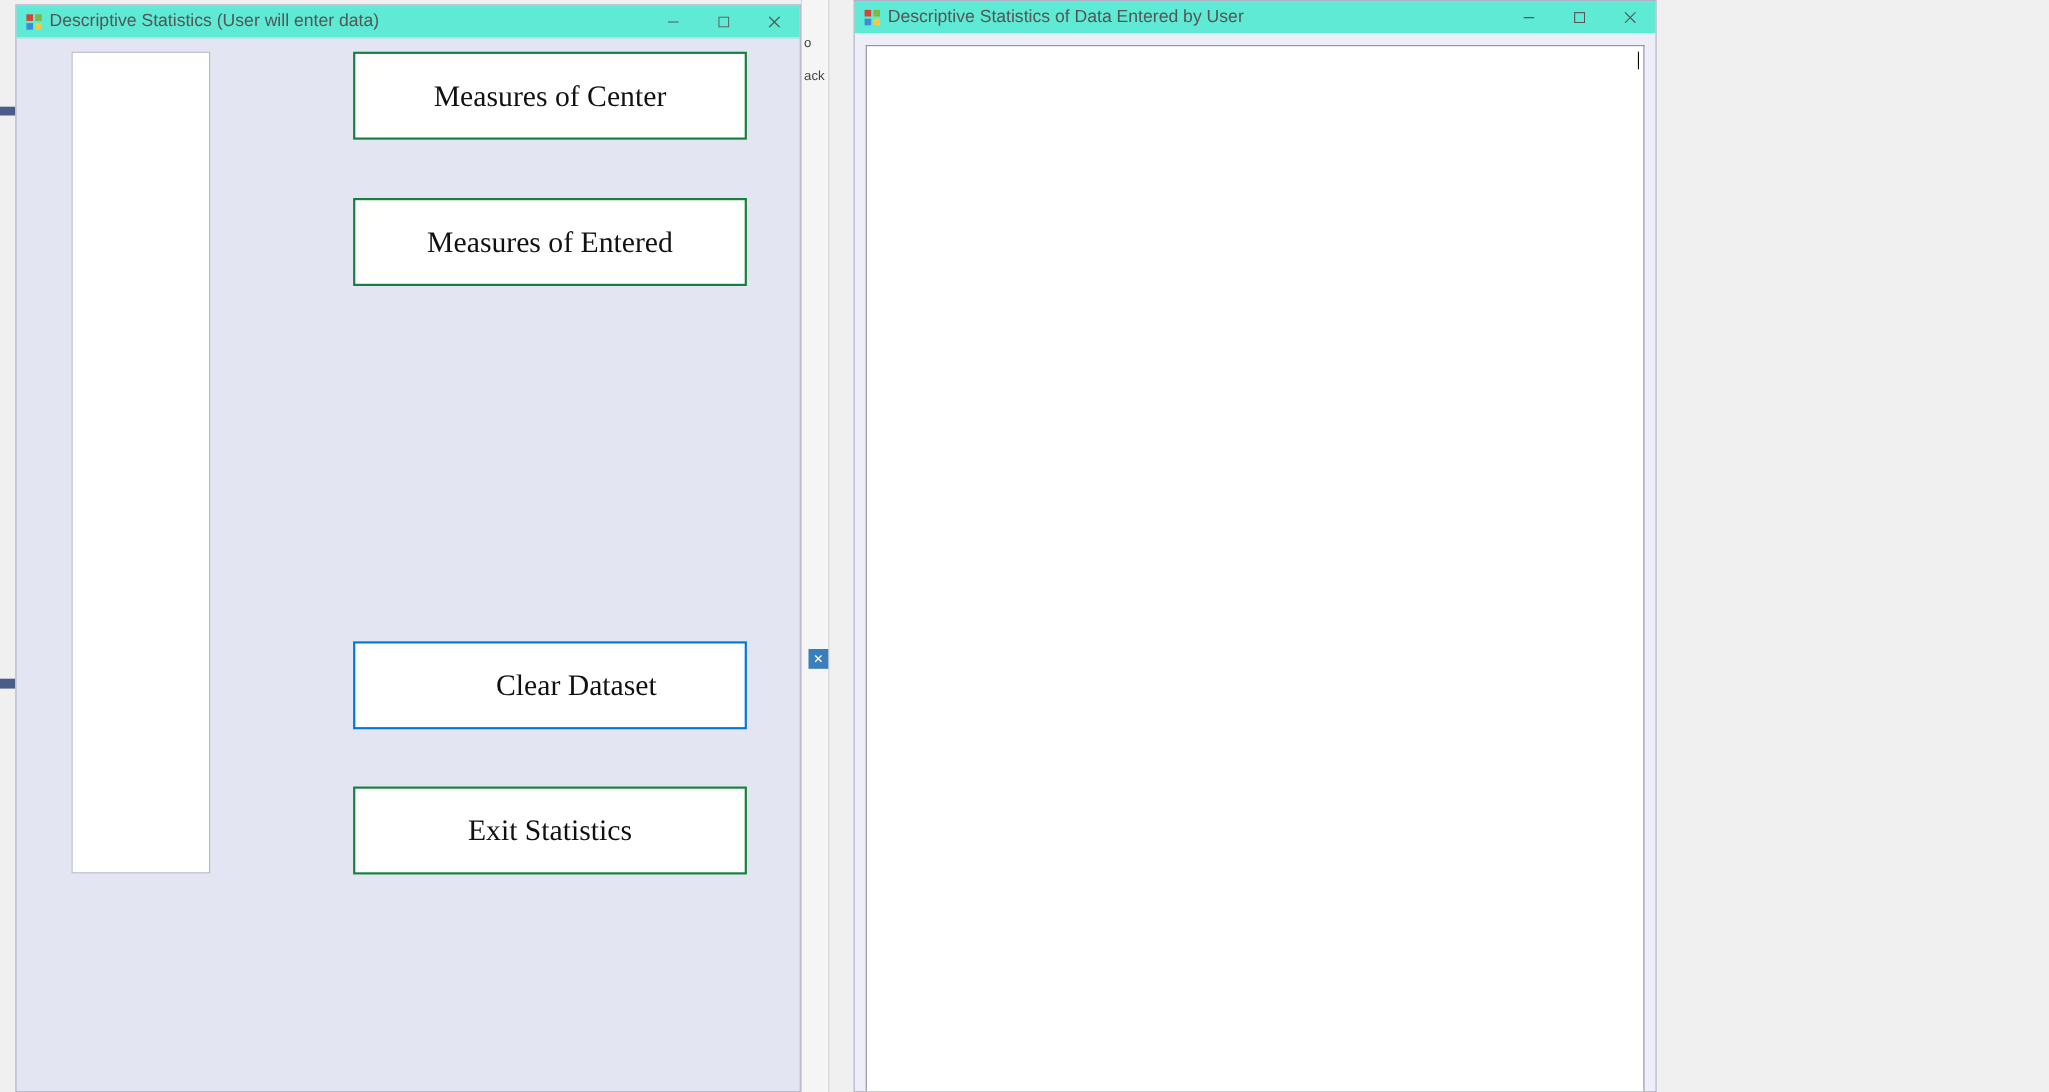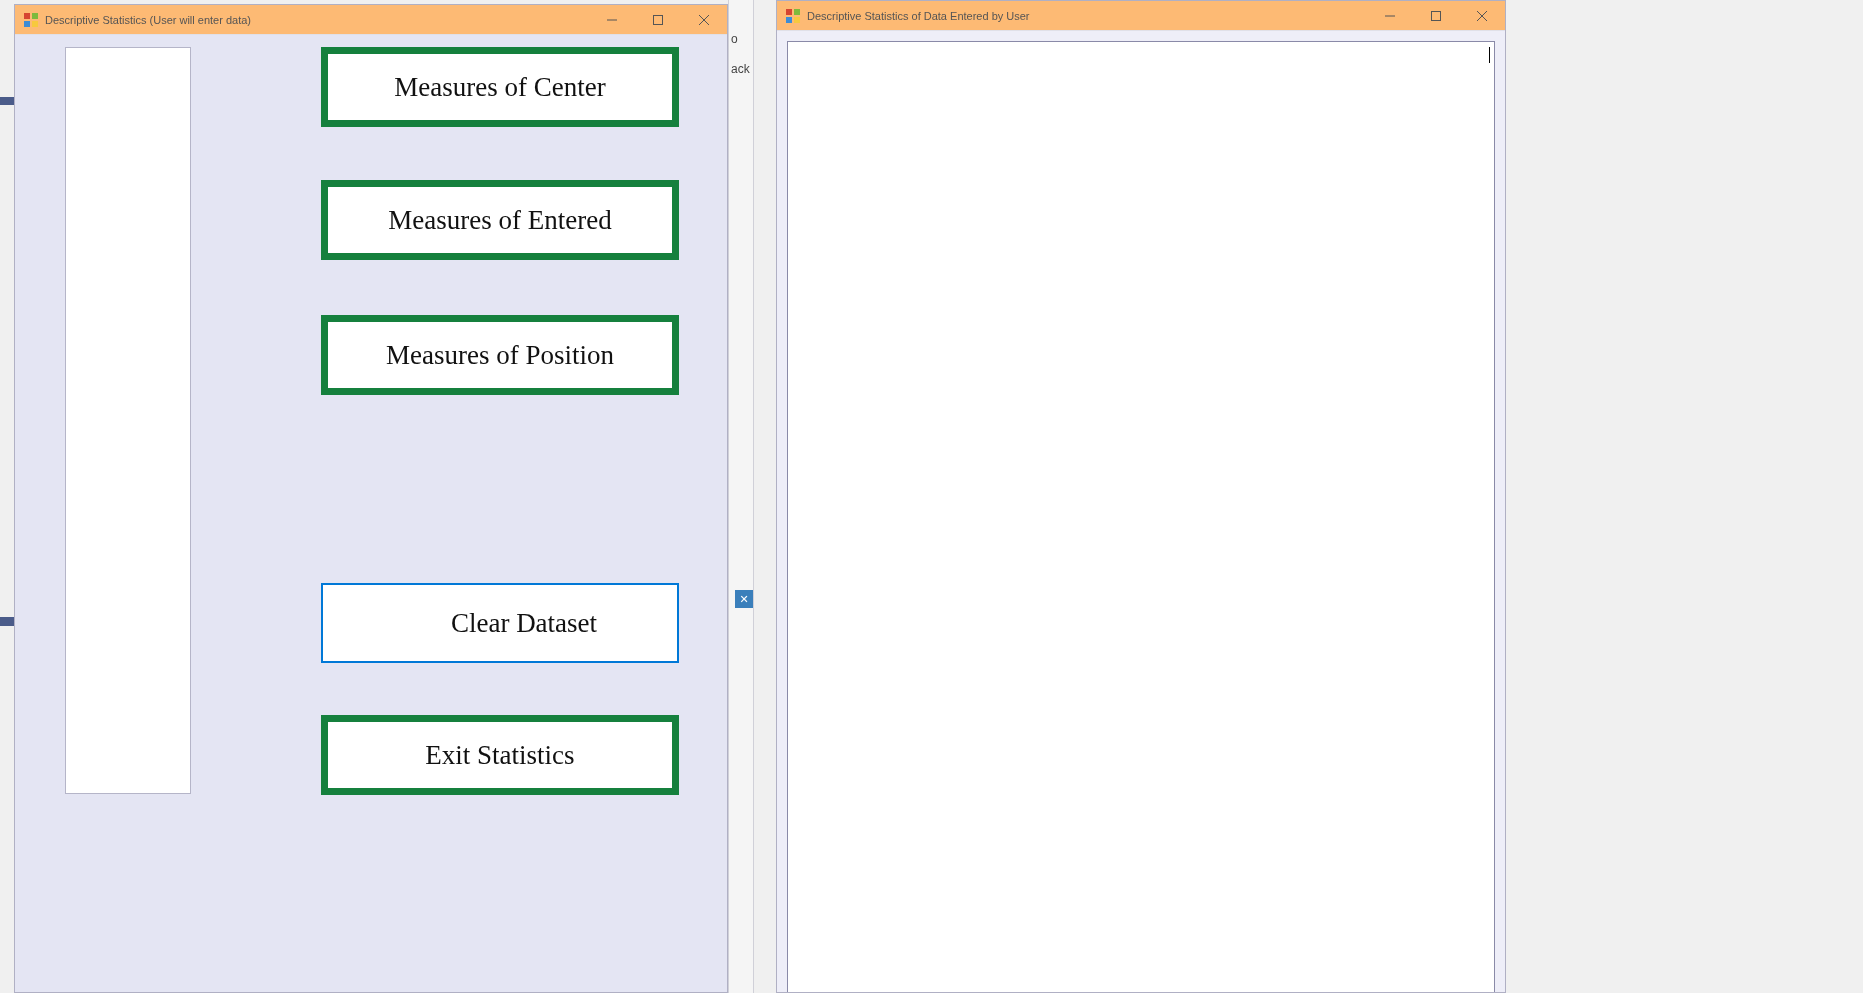--- a/index.html
+++ b/index.html
@@ -18,25 +18,25 @@
       border: 1px solid #b0b0c4;
       display: flex;
       flex-direction: column;
     }
     .window-right-bg {
       background: #eeeef8;
       text-align: right;
     }
     .titlebar {
       height: 30px;
-      background: #fdba74;
+      background: #5eead4;
       display: flex;
       align-items: center;
       padding-left: 8px;
-      font-size: 11px;
+      font-size: 16px;
       color: #555;
       border-bottom: 1px solid #e0e0e8;
     }
     .titlebar .icon {
       width: 16px; height: 16px;
       margin-right: 6px;
       display: inline-flex;
     }
     .titlebar .spacer { flex: 1; }
     .win-controls {
@@ -68,21 +68,21 @@
       height: 747px;
       background: #ffffff;
       border: 1px solid #b5b5c8;
     }
     .action-btn {
       position: absolute;
       left: 306px;
       width: 358px;
       height: 80px;
       background: #ffffff;
-      border: 7px solid #15803d;
+      border: 2px solid #15803d;
       display: flex;
       align-items: center;
       justify-content: center;
       font-family: "Times New Roman", Times, serif;
       font-size: 27px;
       color: #111;
     }
     .action-btn.focused {
       border: 2px solid #0078d7;
       padding-left: 48px;
@@ -182,21 +182,20 @@
             <line x1="10" y1="0" x2="0" y2="10" stroke-width="1"></line>
           </svg>
       </div>
     </div>
   </div>
   <div class="client">
     <div class="data-listbox"></div>
 
     <div class="action-btn" style="top:12px">Measures of Center</div>
     <div class="action-btn" style="top:145px">Measures of Entered</div>
-    <div class="action-btn" style="top:280px">Measures of Position</div>
     <div class="action-btn focused" style="top:548px">Clear Dataset</div>
     <div class="action-btn" style="top:680px">Exit Statistics</div>
   </div>
 </div>
 
 <div class="window window-right-bg" style="left:776px; top:0; width:730px; height:993px;">
   <div class="titlebar">
     <span class="icon">
       <svg viewBox="0 0 16 16" width="16" height="16">
         <rect x="1" y="1" width="6" height="6" fill="#d64531"></rect>

